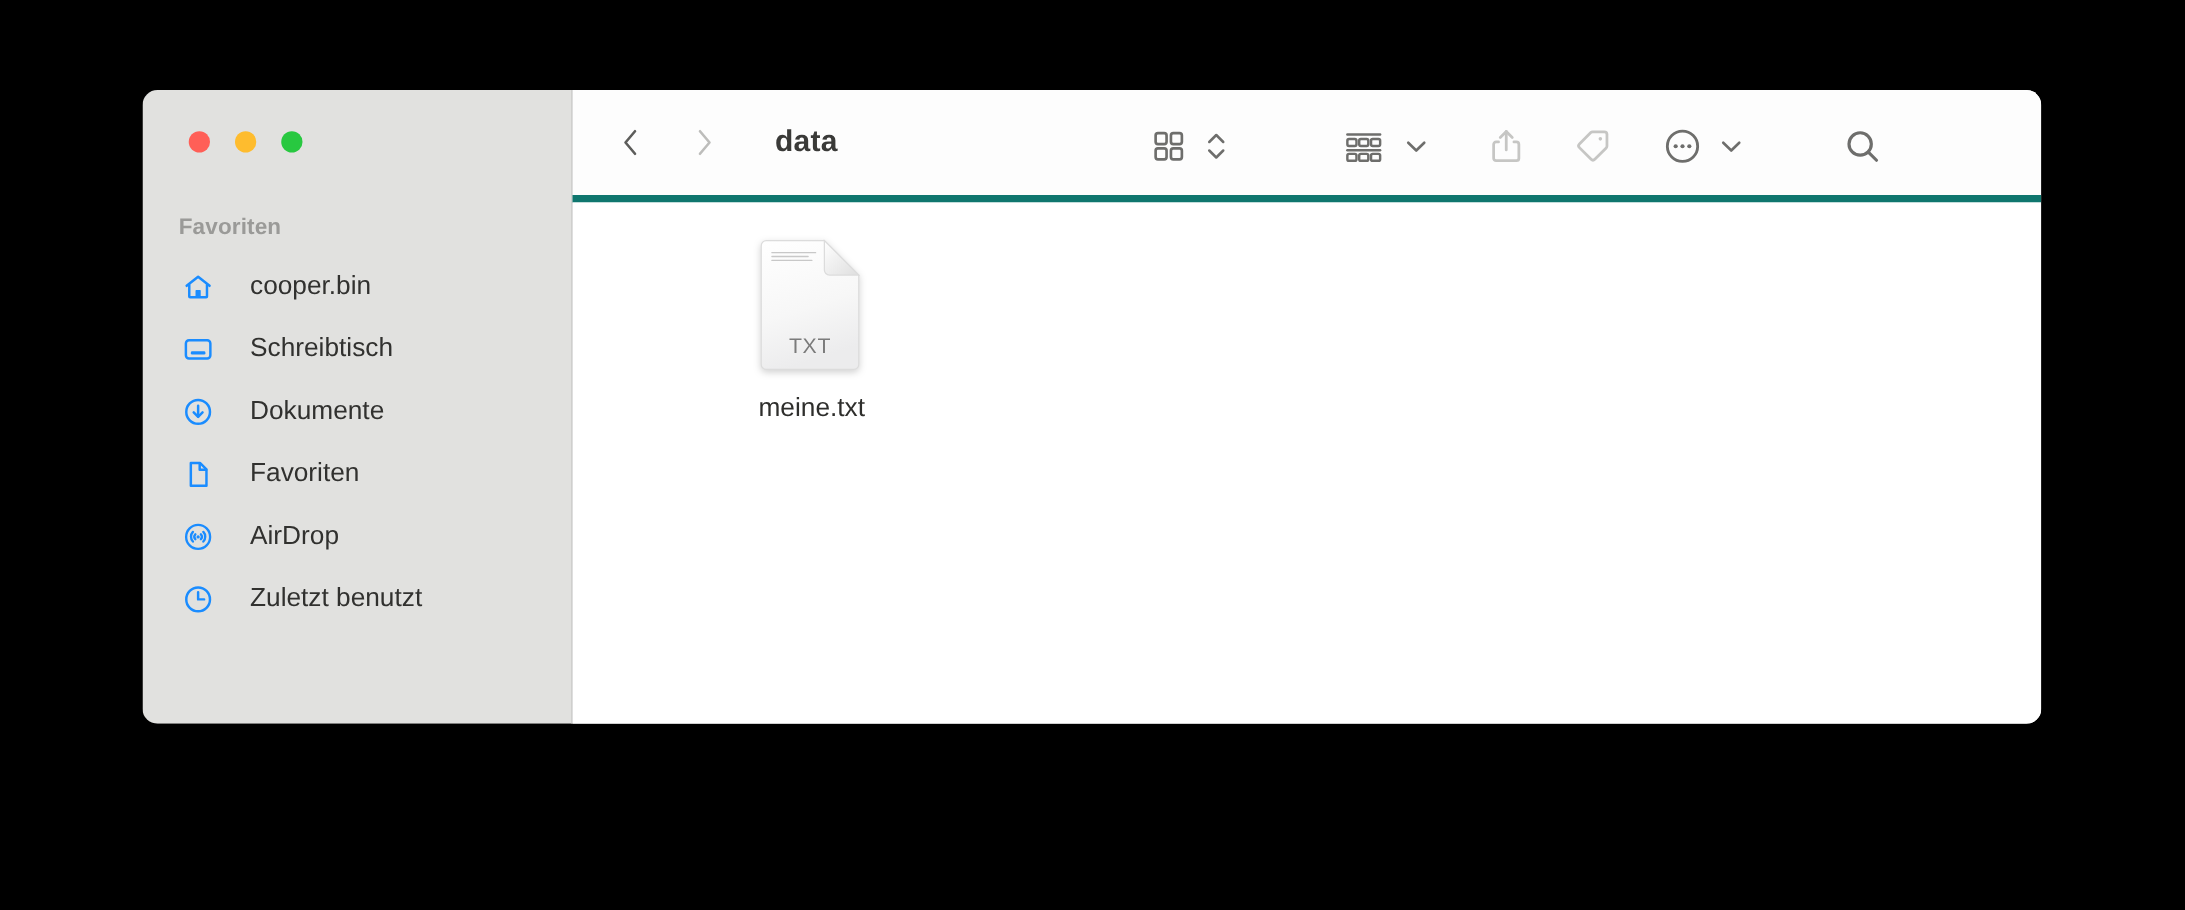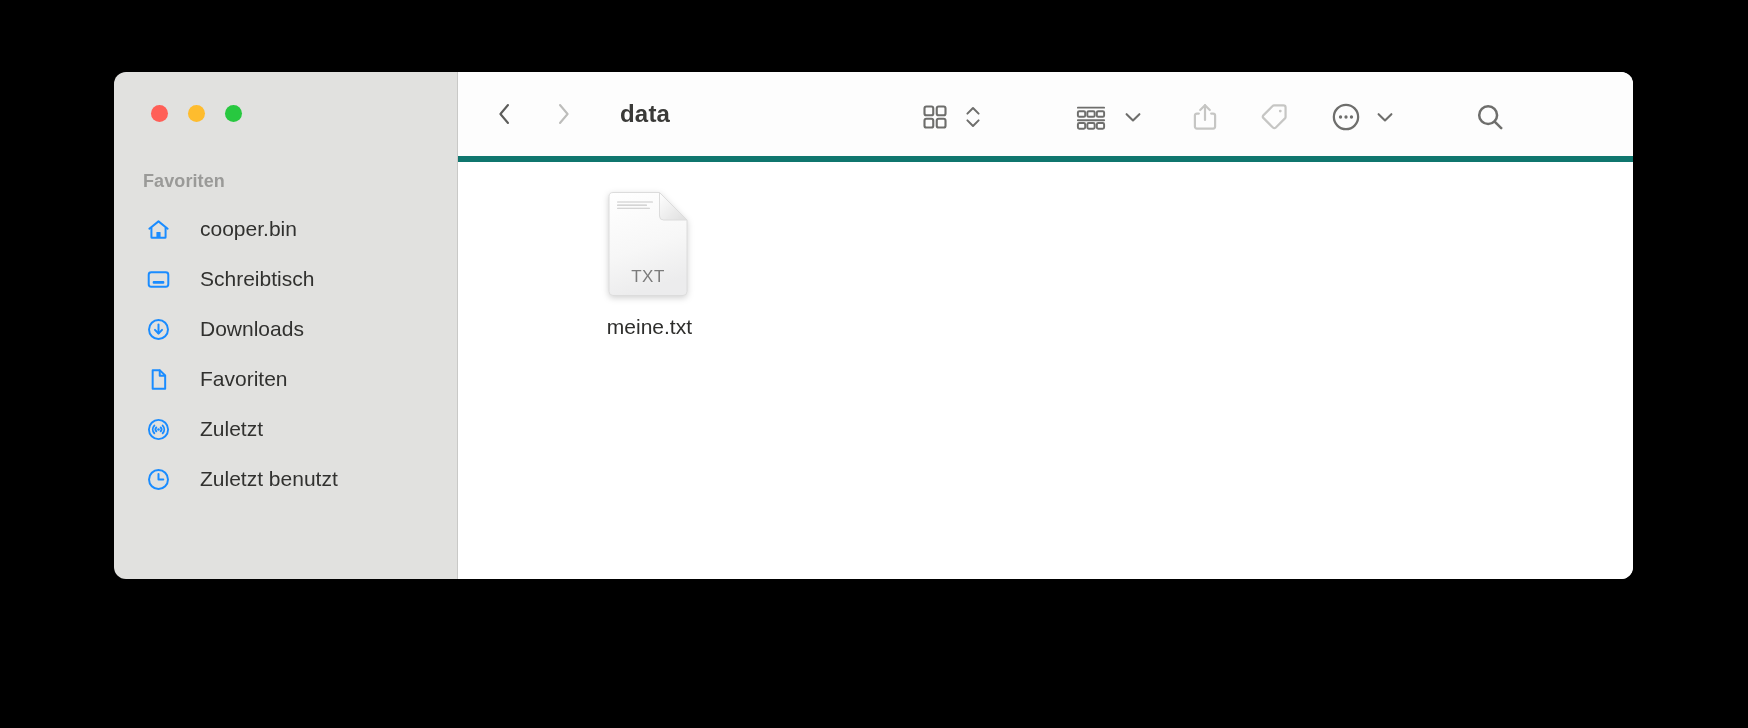--- a/index.html
+++ b/index.html
@@ -234,21 +234,21 @@
         </div>
 
         <div class="sidebar-item">
           <span class="sb-icon">
             <svg width="25" height="25" viewBox="0 0 24 24" fill="none" stroke="currentColor" stroke-width="1.9" stroke-linecap="round" stroke-linejoin="round">
               <circle cx="12" cy="12" r="9.1"></circle>
               <path d="M12 7.2v8.4"></path>
               <path d="M8.6 12.4 12 15.8l3.4-3.4"></path>
             </svg>
           </span>
-          <span class="sb-label">Downloads</span>
+          <span class="sb-label">Dokumente</span>
         </div>
 
         <div class="sidebar-item">
           <span class="sb-icon">
             <svg width="25" height="25" viewBox="0 0 24 24" fill="none" stroke="currentColor" stroke-width="1.9" stroke-linecap="round" stroke-linejoin="round">
               <path d="M6.4 3.2h7L18.4 8.2V20.8H6.4Z"></path>
               <path d="M13.2 3.4v5h5"></path>
             </svg>
           </span>
           <span class="sb-label">Favoriten</span>
@@ -258,21 +258,21 @@
           <span class="sb-icon">
             <svg width="25" height="25" viewBox="0 0 24 24" fill="none" stroke="currentColor" stroke-width="1.8" stroke-linecap="round">
               <circle cx="12" cy="12" r="9.2"></circle>
               <path d="M8.0 15.6a5.4 5.4 0 0 1 0-7.4"></path>
               <path d="M16.0 15.6a5.4 5.4 0 0 0 0-7.4"></path>
               <path d="M9.9 13.8a2.8 2.8 0 0 1 0-3.8"></path>
               <path d="M14.1 13.8a2.8 2.8 0 0 0 0-3.8"></path>
               <circle cx="12" cy="12" r="1.25" fill="currentColor" stroke="none"></circle>
             </svg>
           </span>
-          <span class="sb-label">Zuletzt</span>
+          <span class="sb-label">AirDrop</span>
         </div>
 
         <div class="sidebar-item">
           <span class="sb-icon">
             <svg width="25" height="25" viewBox="0 0 24 24" fill="none" stroke="currentColor" stroke-width="1.9" stroke-linecap="round" stroke-linejoin="round">
               <circle cx="12" cy="12" r="9.1"></circle>
               <path d="M12 6.6V12h4.6"></path>
             </svg>
           </span>
           <span class="sb-label">Zuletzt benutzt</span>

